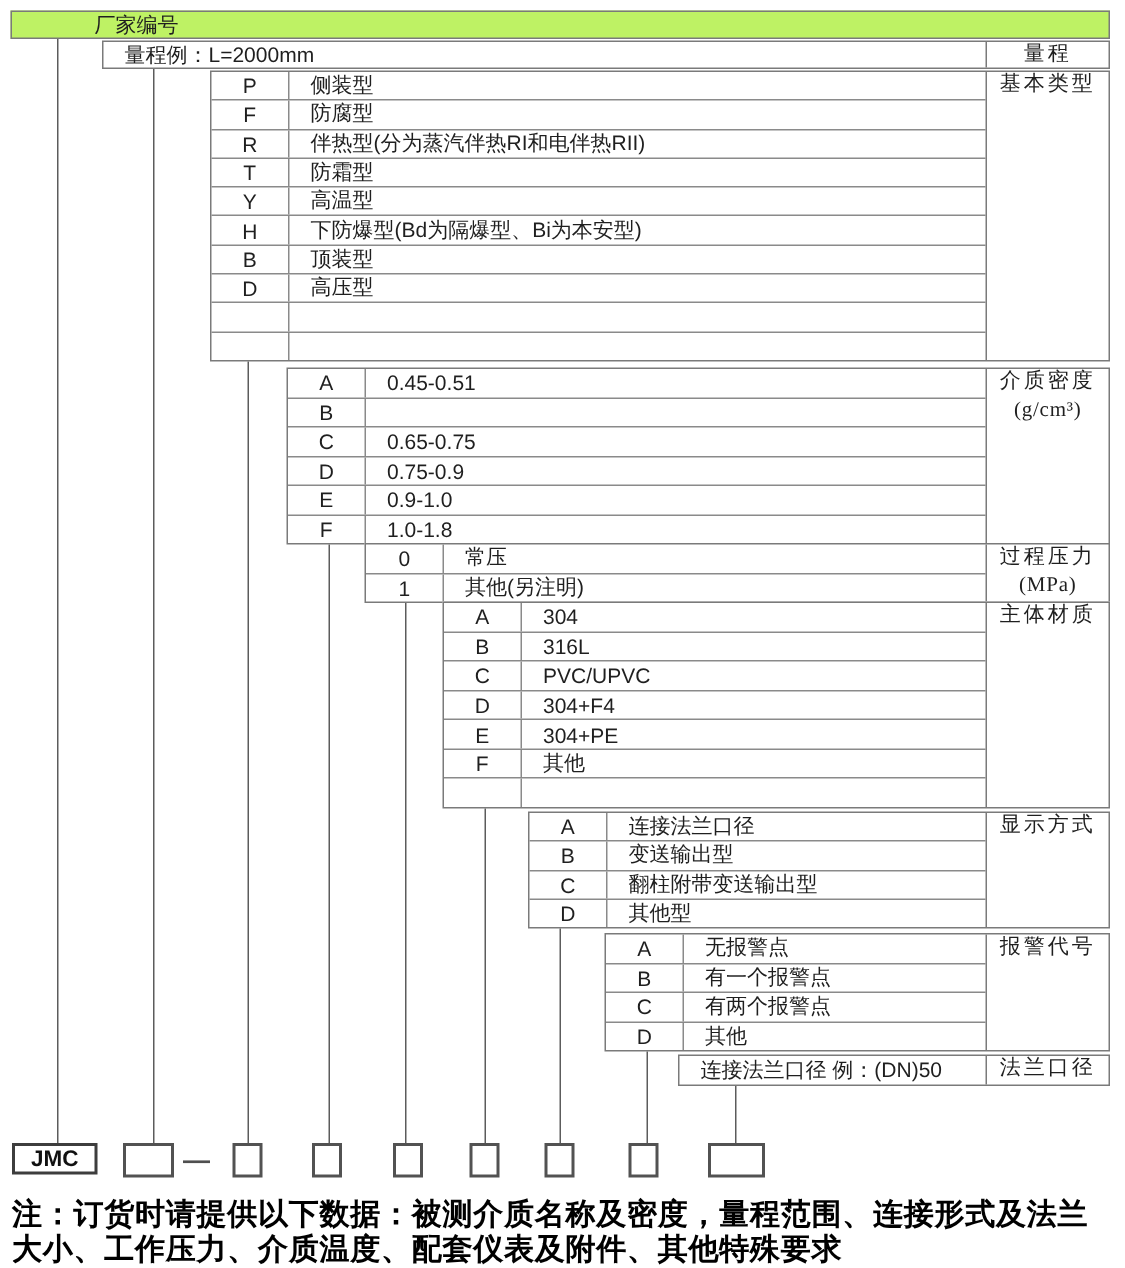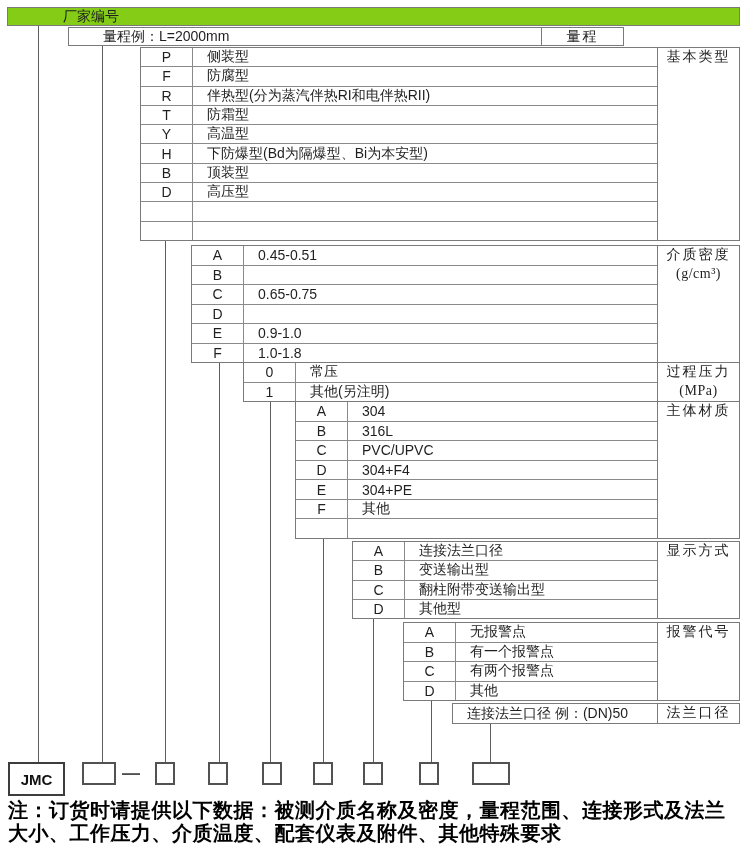--- a/index.html
+++ b/index.html
@@ -1,50 +1,50 @@
 <!DOCTYPE html>
 <html><head>
 <meta charset="utf-8">
 <style>
   html,body{margin:0;padding:0;background:#fff;}
   .canvas{position:relative;width:750px;height:845px;background:#fff;overflow:hidden;
           font-family:"Liberation Sans","DejaVu Sans",sans-serif;color:#1f1f1f;}
-  .box{position:absolute;box-sizing:border-box;border:1px solid #7a7a7a;background:#84cc16;}
+  .box{position:absolute;box-sizing:border-box;border:1px solid #7a7a7a;background:#bef264;}
   .sec{position:absolute;box-sizing:border-box;border:1px solid #7a7a7a;background:#fff;display:flex;}
   .rows{flex:1;display:flex;flex-direction:column;}
   .row{flex:1;display:flex;border-bottom:1px solid #8a8a8a;min-height:0;}
   .row:last-child{border-bottom:none;}
   .code{width:52px;flex:0 0 52px;border-right:1px solid #8a8a8a;display:flex;align-items:center;
         justify-content:center;font-size:14px;box-sizing:border-box;}
   .desc{flex:1;display:flex;align-items:center;padding-left:14px;font-size:14px;white-space:nowrap;overflow:hidden;}
   .cat{width:82px;flex:0 0 82px;border-left:1px solid #7a7a7a;display:flex;flex-direction:column;
        align-items:center;text-align:center;box-sizing:border-box;
        font-family:"Liberation Serif","DejaVu Serif",serif;font-size:14px;letter-spacing:2px;line-height:1.35;}
   .cat .unit{letter-spacing:0.5px;}
   .vline{position:absolute;width:1px;background:#5c5c5c;}
   .cbox{position:absolute;top:762px;height:23px;box-sizing:border-box;border:2px solid #525252;background:#fff;}
-  .jmc{position:absolute;left:8px;top:762px;width:57px;height:34px;box-sizing:border-box;
+  .jmc{position:absolute;left:8px;top:762px;width:57px;height:21px;box-sizing:border-box;
        border:2px solid #3d3d3d;display:flex;align-items:center;justify-content:center;
        font-weight:bold;font-size:15px;color:#111;}
   .dash{position:absolute;left:118px;top:762px;width:26px;height:23px;display:flex;align-items:center;
         justify-content:center;font-size:18px;font-weight:bold;color:#4f4f4f;}
   .topline{display:flex;align-items:center;font-size:14px;}
   .note{position:absolute;left:8px;top:799px;width:737px;font-size:20px;font-weight:bold;
         line-height:23px;letter-spacing:0.5px;}
 </style>
 </head>
 <body>
 
 <div class="canvas">
 
   <div class="box topline" style="left:7px;top:7px;width:733px;height:19px;padding-left:55px;">
     <span>厂家编号</span>
   </div>
 
-  <div class="sec" style="left:68px;top:27px;width:556px;height:19px;padding-left:20px;">
+  <div class="sec" style="left:68px;top:27px;width:672px;height:19px;">
     <div class="rows">
       <div class="row">
         <div class="desc">量程例：L=2000mm</div>
       </div>
     </div>
     <div class="cat">
       <div>量程</div>
     </div>
   </div>
 
@@ -104,20 +104,21 @@
       </div>
       <div class="row">
         <div class="code">B</div>
       </div>
       <div class="row">
         <div class="code">C</div>
         <div class="desc">0.65-0.75</div>
       </div>
       <div class="row">
         <div class="code">D</div>
+        <div class="desc">0.75-0.9</div>
       </div>
       <div class="row">
         <div class="code">E</div>
         <div class="desc">0.9-1.0</div>
       </div>
       <div class="row">
         <div class="code">F</div>
         <div class="desc">1.0-1.8</div>
       </div>
     </div>

